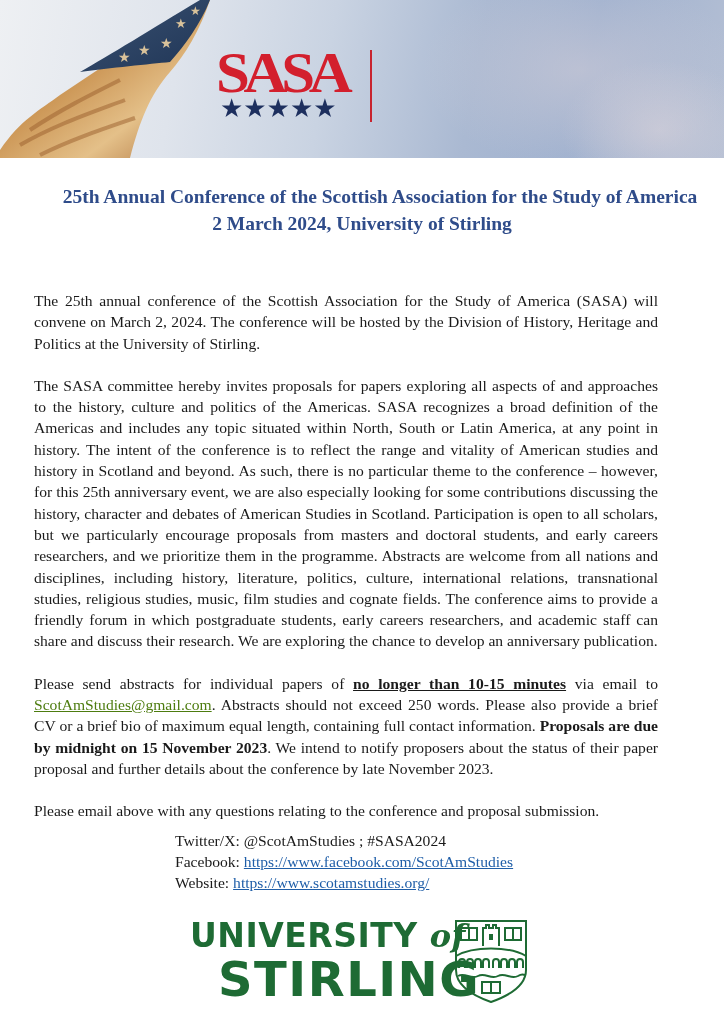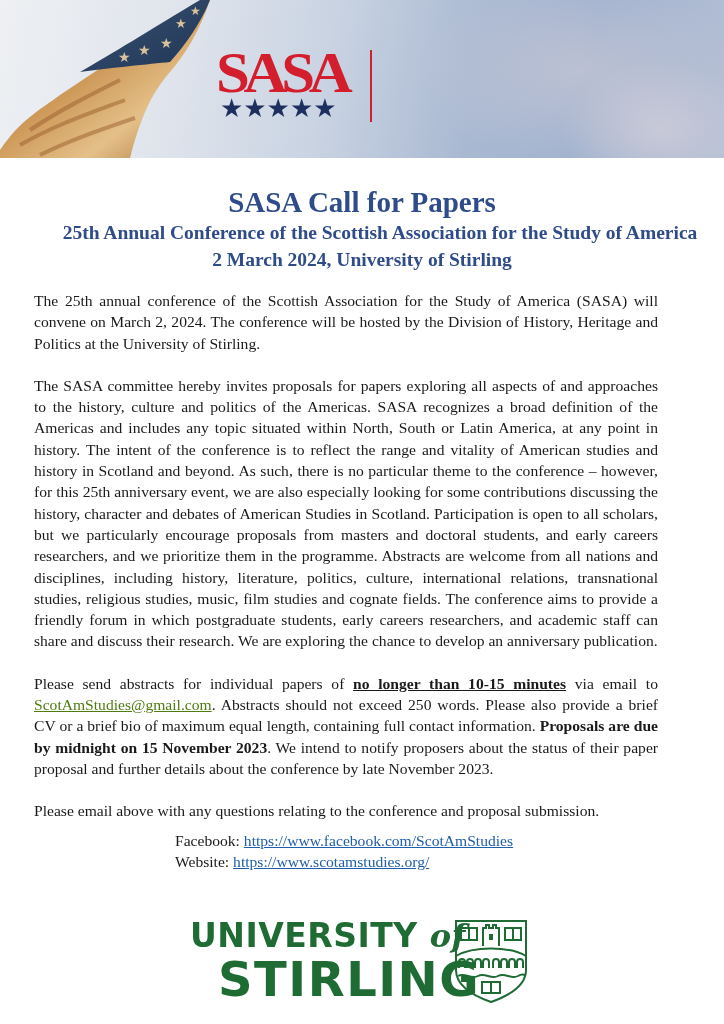--- a/index.html
+++ b/index.html
@@ -78,33 +78,33 @@
   </svg>
 
   <div class="sasa-logo">
     <div class="sasa-word">SASA</div>
     <div class="sasa-stars">★★★★★</div>
   </div>
   <div class="divider-red"></div>
 </div>
 
 <div class="titles">
-  <div class="title-main">SASA Call for Papers</div>
   <div class="title-sub">25th Annual Conference of the Scottish Association for the Study of America</div>
   <div class="title-date">2 March 2024, University of Stirling</div>
 </div>
 
 <div class="body">
   <p>The 25th annual conference of the Scottish Association for the Study of America (SASA) will convene on March 2, 2024. The conference will be hosted by the Division of History, Heritage and Politics at the University of Stirling.</p>
   <p>The SASA committee hereby invites proposals for papers exploring all aspects of and approaches to the history, culture and politics of the Americas. SASA recognizes a broad definition of the Americas and includes any topic situated within North, South or Latin America, at any point in history. The intent of the conference is to reflect the range and vitality of American studies and history in Scotland and beyond. As such, there is no particular theme to the conference – however, for this 25th anniversary event, we are also especially looking for some contributions discussing the history, character and debates of American Studies in Scotland. Participation is open to all scholars, but we particularly encourage proposals from masters and doctoral students, and early careers researchers, and we prioritize them in the programme. Abstracts are welcome from all nations and disciplines, including history, literature, politics, culture, international relations, transnational studies, religious studies, music, film studies and cognate fields. The conference aims to provide a friendly forum in which postgraduate students, early careers researchers, and academic staff can share and discuss their research. We are exploring the chance to develop an anniversary publication.</p>
   <p><span>Please send abstracts for individual papers of </span><span class="u-bold">no longer than 10-15 minutes</span><span> via email to </span><a>ScotAmStudies@gmail.com</a><span>. Abstracts should not exceed 250 words. Please also provide a brief CV or a brief bio of maximum equal length, containing full contact information. </span><span class="bold">Proposals are due by midnight on 15 November 2023</span><span>. We intend to notify proposers about the status of their paper proposal and further details about the conference by late November 2023.</span></p>
   <p>Please email above with any questions relating to the conference and proposal submission.</p>
 </div>
 
 <div class="contacts">
+  <div>Twitter/X: @ScotAmStudies ; #SASA2024</div>
   <div><span>Facebook: </span><a>https://www.facebook.com/ScotAmStudies</a></div>
   <div><span>Website: </span><a>https://www.scotamstudies.org/</a></div>
 </div>
 
 <div class="uni">
   <div class="uni-line1"><span>UNIVERSITY</span> <span class="of">of</span></div>
   <div class="uni-line2">STIRLING</div>
 </div>
 
 <svg class="crest" viewBox="0 0 76 86">

